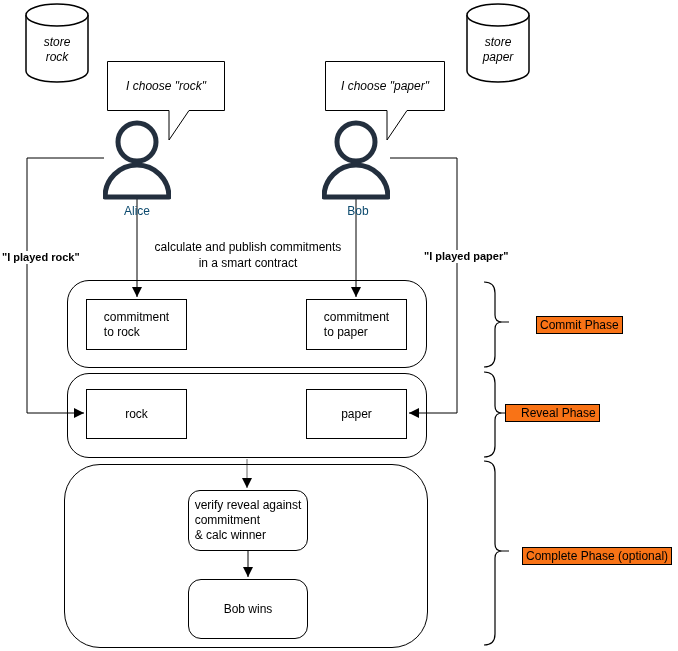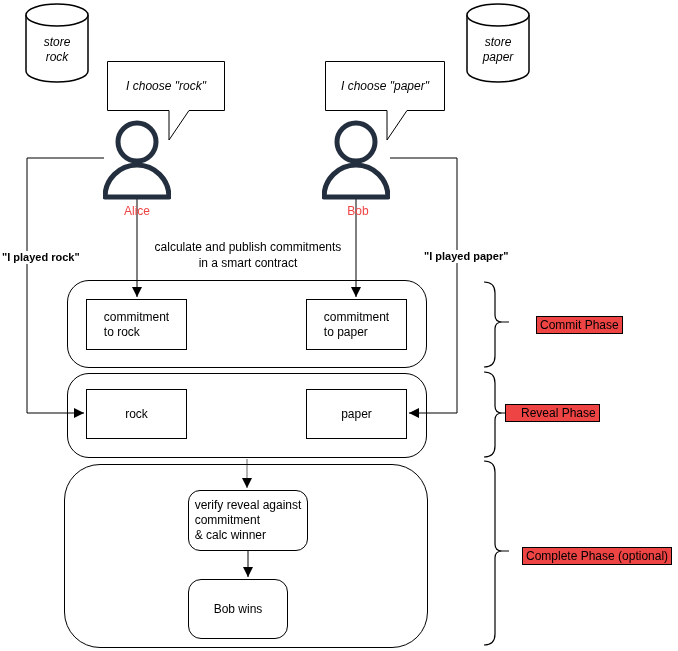--- a/index.html
+++ b/index.html
@@ -20,25 +20,25 @@
   .txt{
     position:absolute;z-index:3;font-size:12px;line-height:16px;text-align:center;
     white-space:pre-line;
   }
   .sidelabel{
     position:absolute;z-index:3;font-size:11px;font-weight:bold;line-height:13px;
     text-align:center;background:#fff;white-space:pre;
   }
   .phaselabel{
     position:absolute;z-index:3;font-size:12px;line-height:14px;border:1px solid #000;
-    background:#ef4444;padding:1px 3px;white-space:pre;
+    background:#f97316;padding:1px 3px;white-space:pre;
   }
   .actorlabel{
     position:absolute;z-index:3;font-size:12px;line-height:14px;text-align:center;
-    color:#ef4444;
+    color:#0c4a6e;
   }
   .shape{position:absolute;z-index:2;font-style:italic;}
   .shape svg{display:block;}
   .cyl-text{
     position:absolute;left:0;right:0;top:32px;z-index:3;font-size:12px;line-height:15px;
     text-align:center;white-space:pre-line;
   }
   .bubble-text{
     position:absolute;left:0;right:0;top:0;height:50px;z-index:3;font-size:12px;
     display:flex;align-items:center;justify-content:center;white-space:pre;
@@ -133,19 +133,19 @@
 to paper</div>
 
   <div class="container" style="left:67px;top:373px;width:360px;height:85px;border-radius:22px;"></div>
   <div class="box" style="left:86px;top:389px;width:101px;height:50px;">rock</div>
   <div class="box" style="left:306px;top:389px;width:101px;height:50px;">paper</div>
 
   <div class="container" style="left:64px;top:464px;width:364px;height:184px;border-radius:36px;"></div>
   <div class="box" style="left:188px;top:490px;width:120px;height:61px;border-radius:12px;">verify reveal against
 commitment
 &amp; calc winner</div>
-  <div class="box" style="left:188px;top:579px;width:100px;height:60px;border-radius:13px;">Bob wins</div>
+  <div class="box" style="left:188px;top:579px;width:120px;height:60px;border-radius:13px;">Bob wins</div>
 
   <div class="phaselabel" style="left:536px;top:316px;">Commit Phase</div>
   <div class="phaselabel" style="left:505px;top:404px;padding-left:15px;">Reveal Phase</div>
   <div class="phaselabel" style="left:522px;top:547px;text-align:right;">Complete Phase (optional)</div>
 
 </div>
 
 </body></html>

